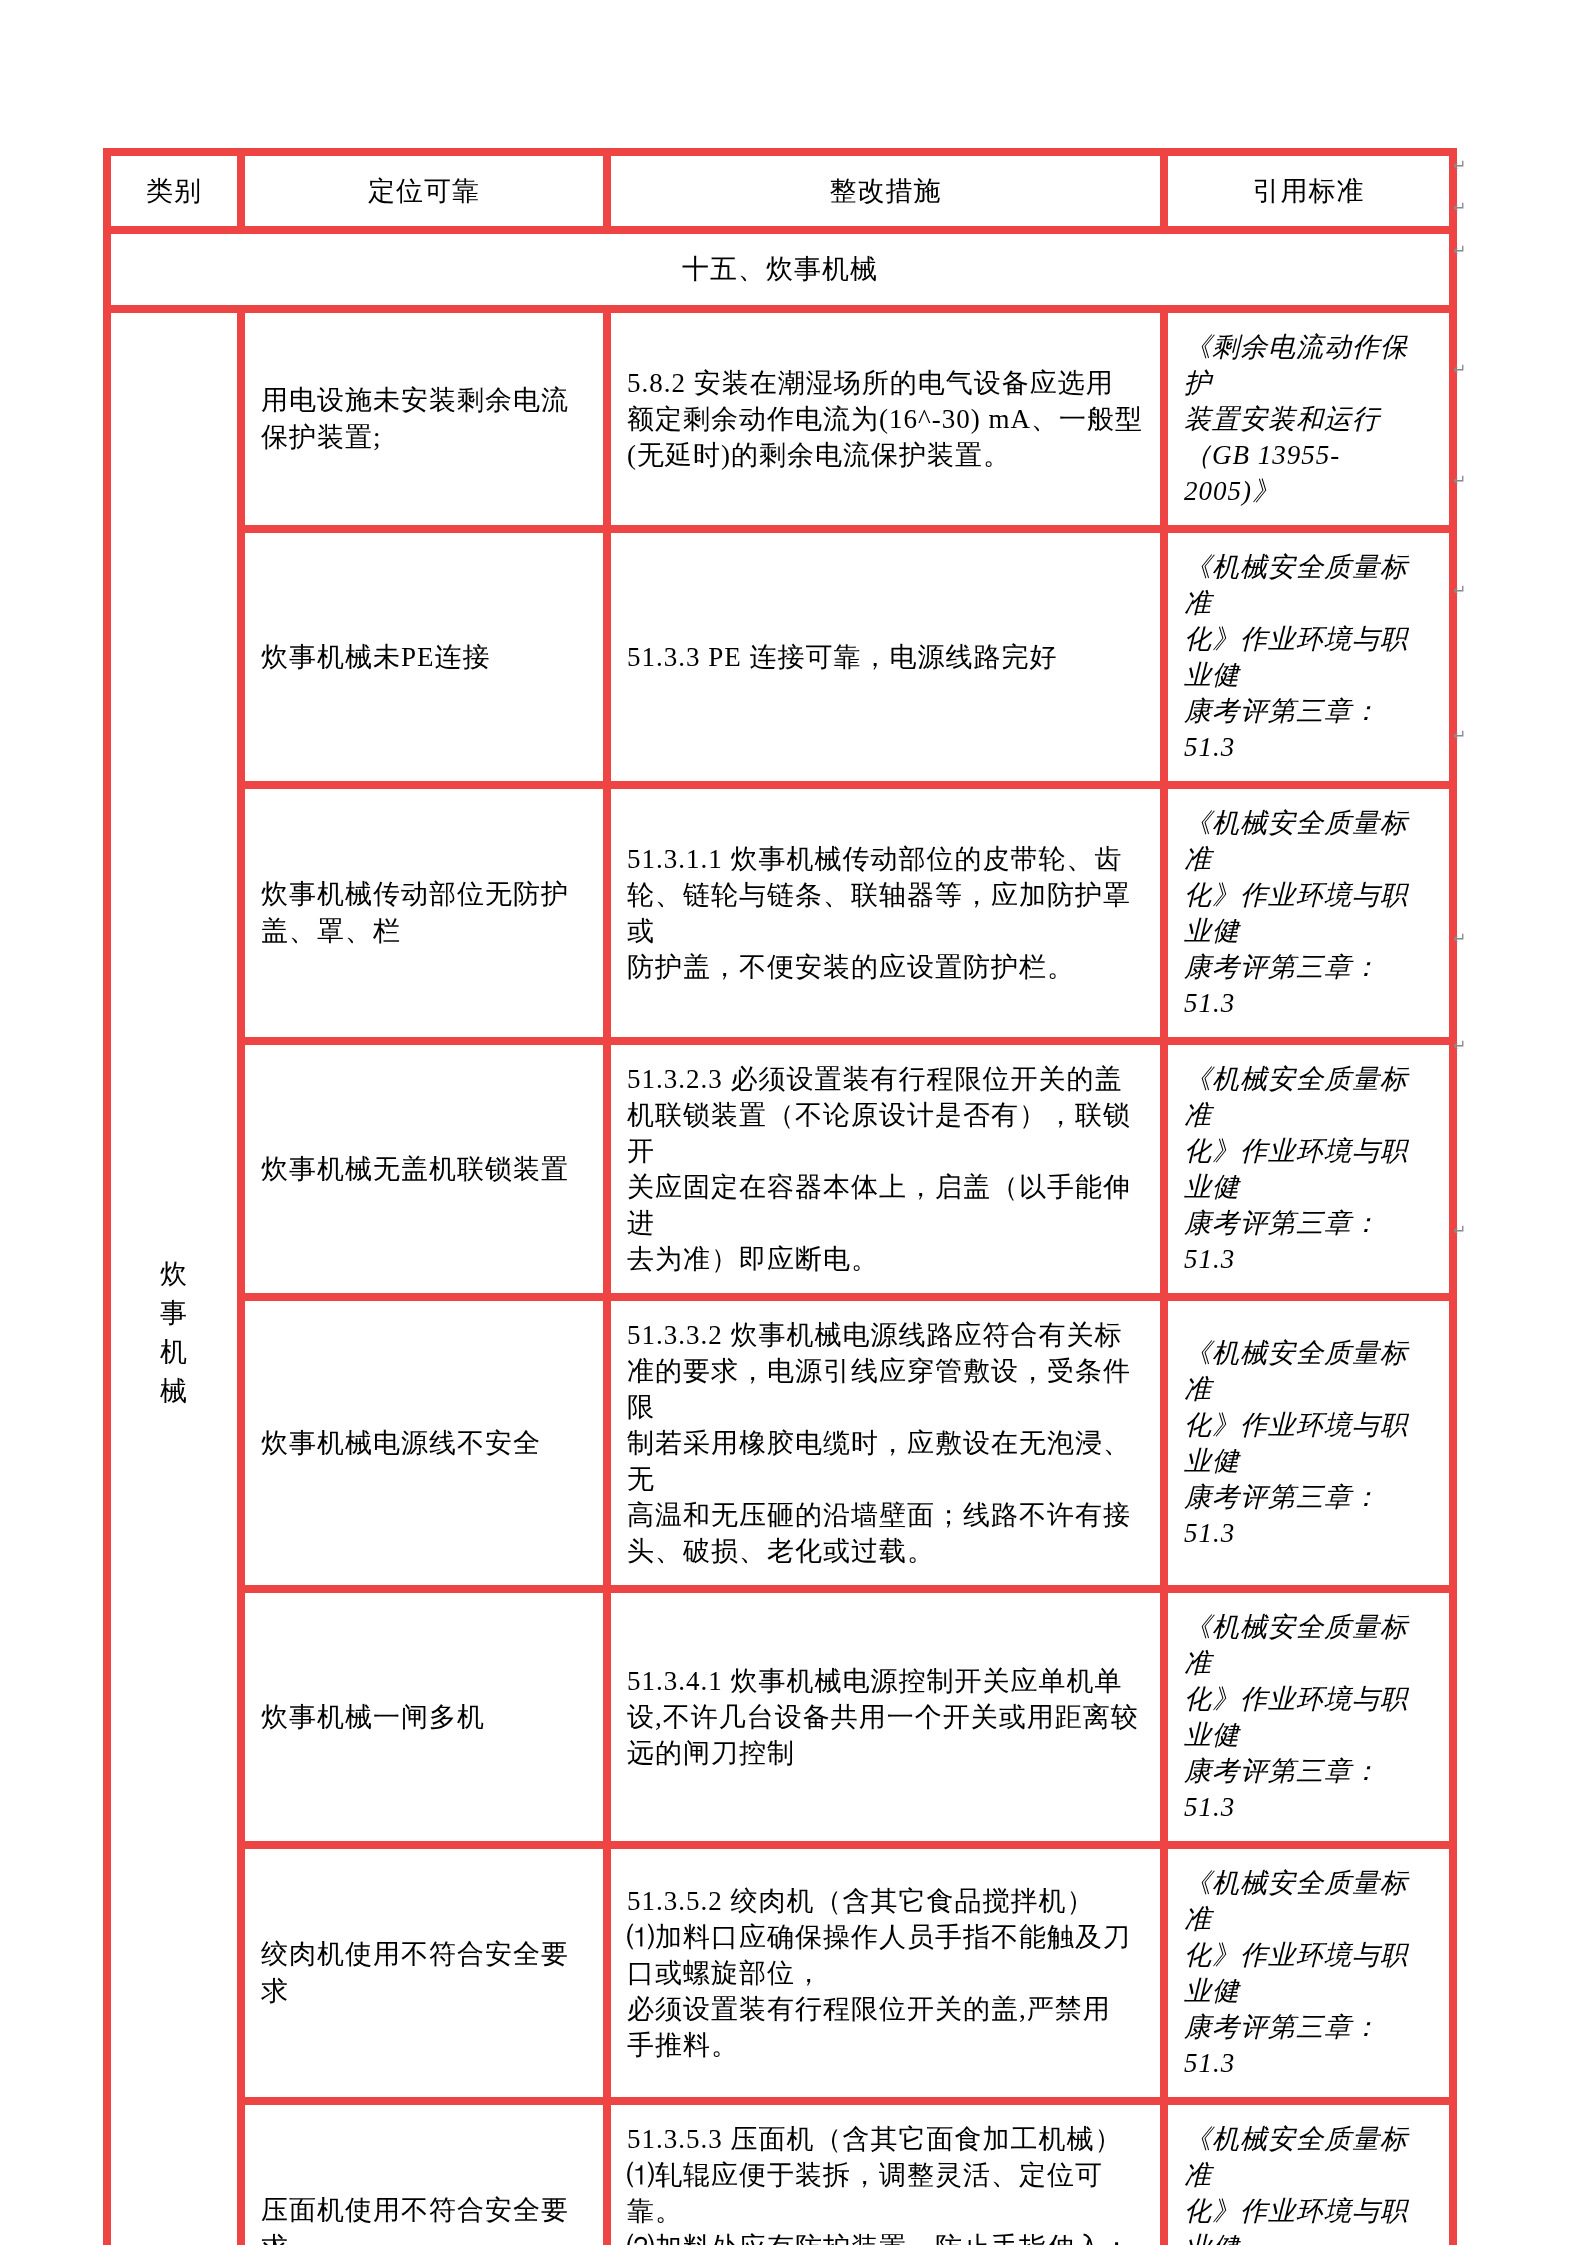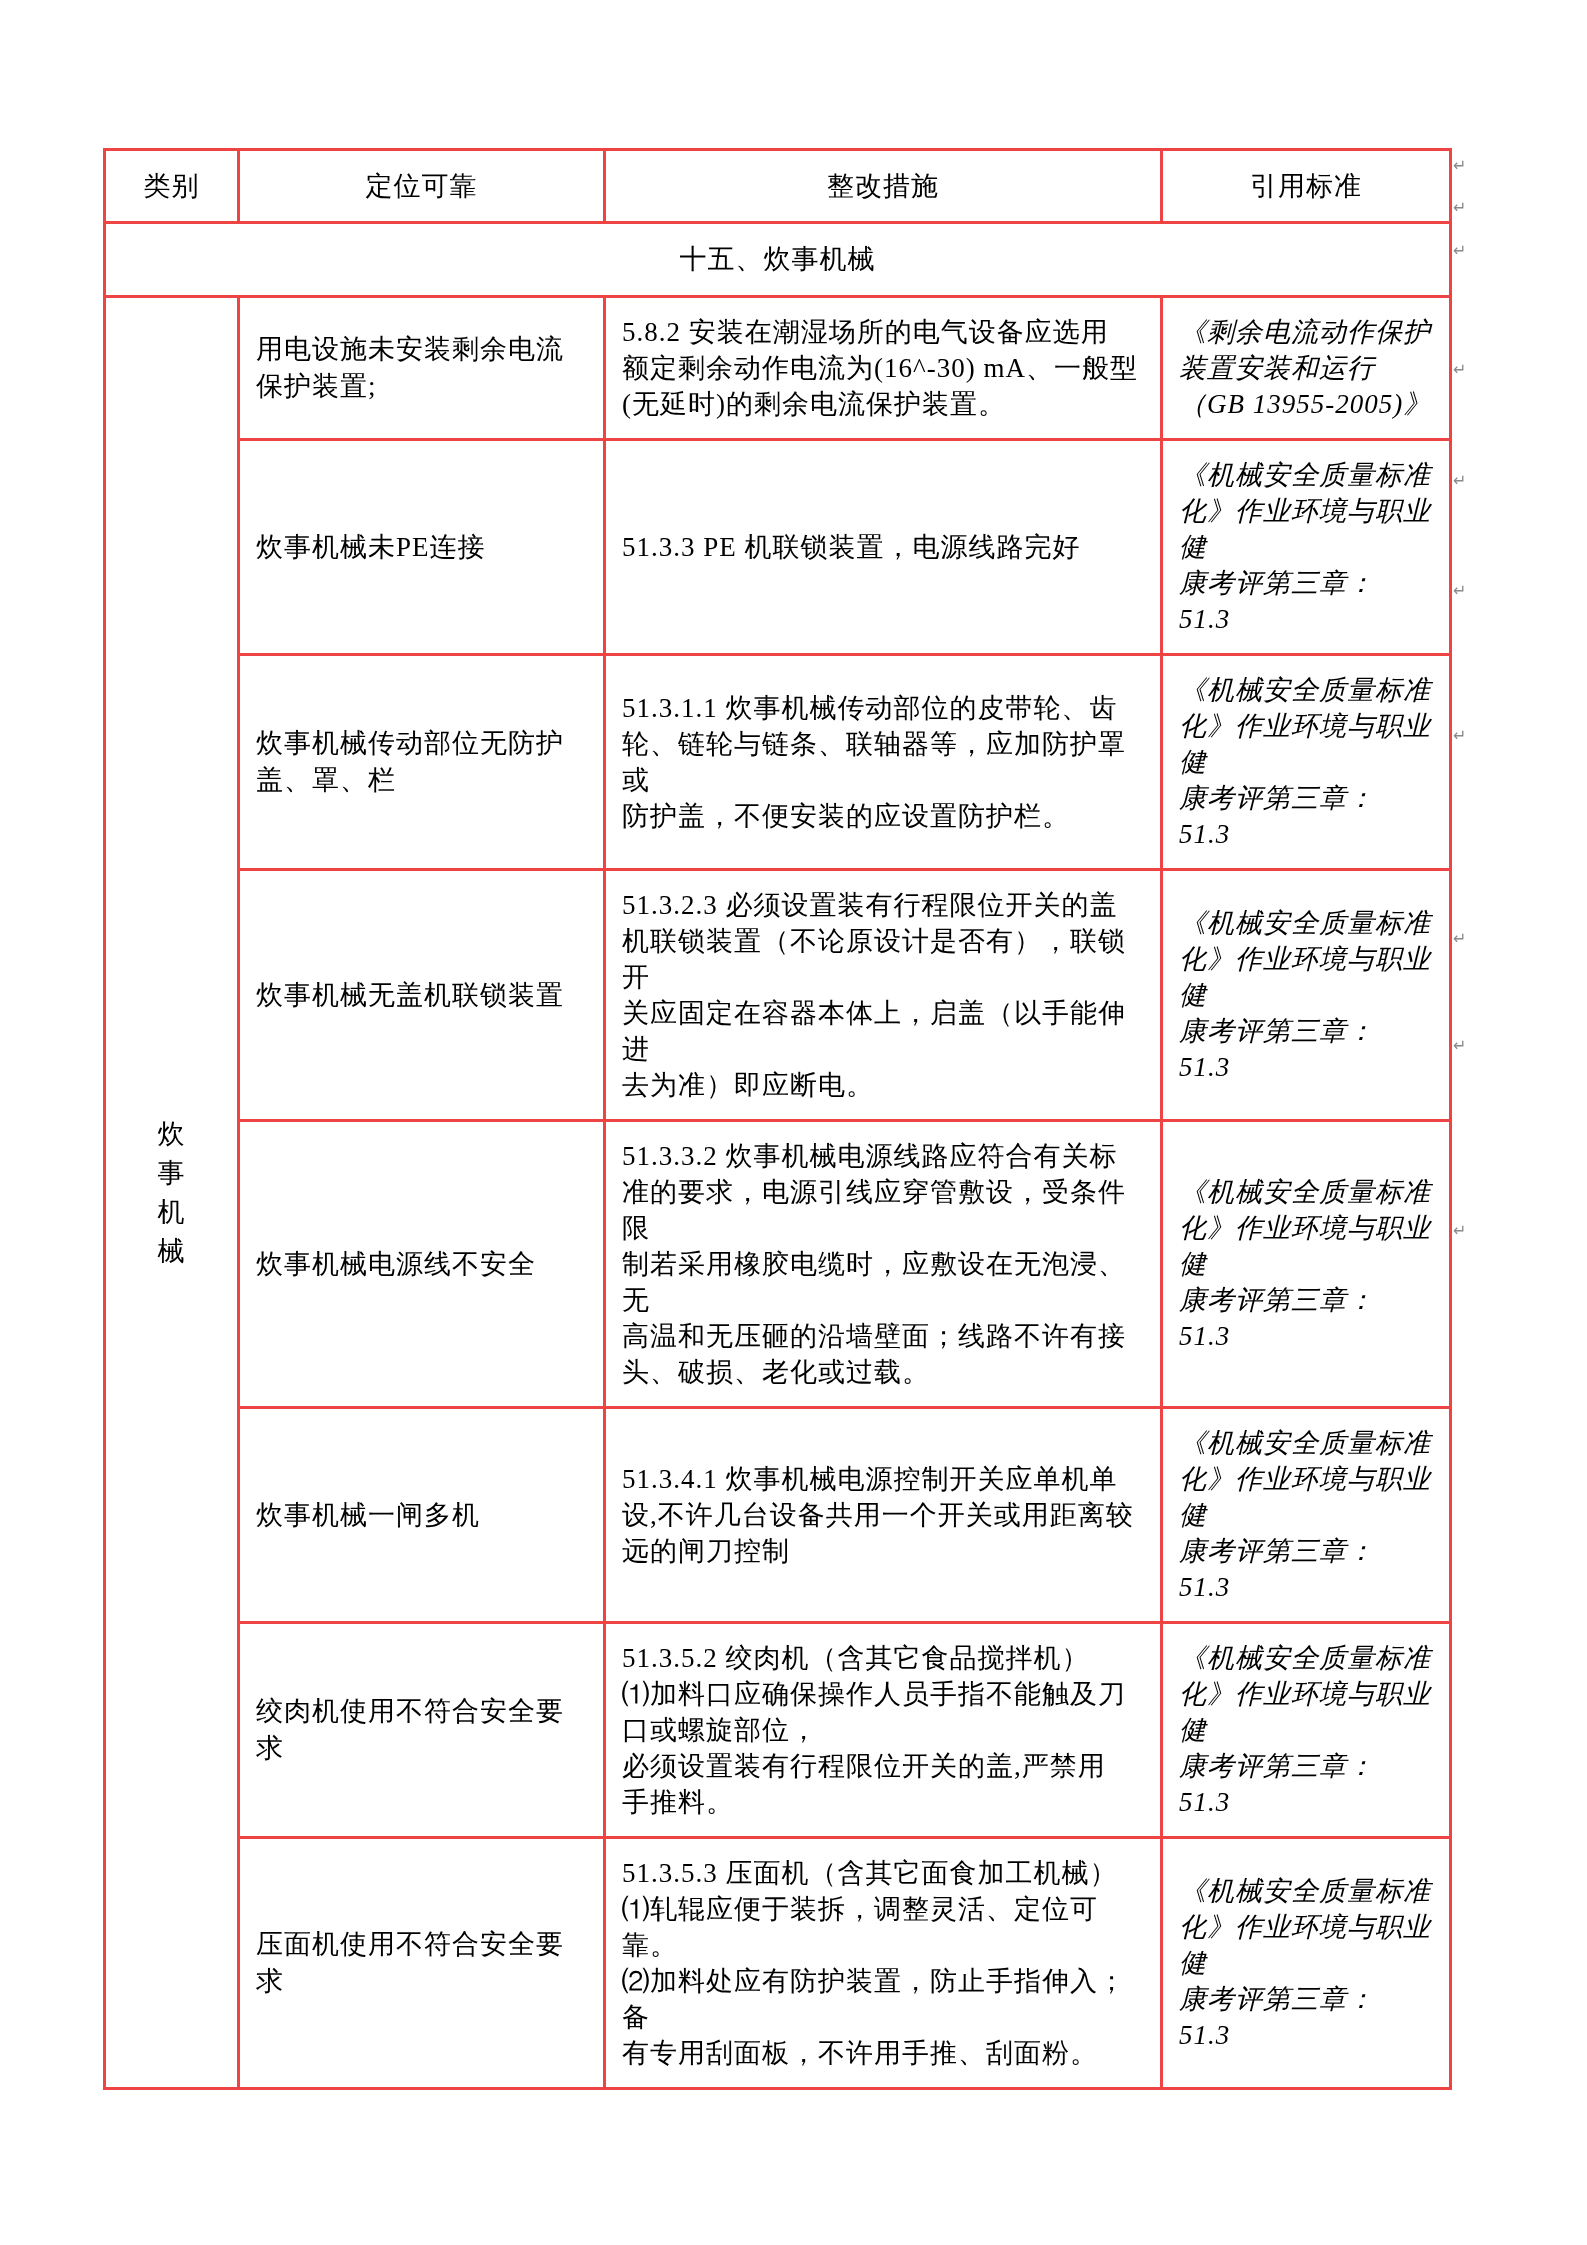--- a/index.html
+++ b/index.html
@@ -14,21 +14,21 @@
   }
   table.doc-table {
     position: absolute;
     left: 103px;
     top: 148px;
     width: 1346px;
     border-collapse: collapse;
     table-layout: fixed;
   }
   table.doc-table td, table.doc-table th {
-    border: 3px solid #ef4444;
+    border: 8px solid #ef4444;
     font-weight: normal;
     font-size: 27px;
     letter-spacing: 1px;
     vertical-align: middle;
     white-space: pre-line;
     overflow: hidden;
     padding: 16px;
   }
   tr.header-row   { height: 42px; }
   tr.section-row  { height: 43px; }
@@ -117,21 +117,21 @@
 保护装置;</td>
       <td class="measure-cell">5.8.2 安装在潮湿场所的电气设备应选用
 额定剩余动作电流为(16^-30) mA、一般型
 (无延时)的剩余电流保护装置。</td>
       <td class="standard-cell">《剩余电流动作保护
 装置安装和运行
 （GB 13955-2005)》</td>
     </tr>
     <tr class="row-2">
       <td class="hazard-cell">炊事机械未PE连接</td>
-      <td class="measure-cell">51.3.3 PE 机联锁装置，电源线路完好</td>
+      <td class="measure-cell">51.3.3 PE 连接可靠，电源线路完好</td>
       <td class="standard-cell">《机械安全质量标准
 化》作业环境与职业健
 康考评第三章：　51.3</td>
     </tr>
     <tr class="row-3">
       <td class="hazard-cell">炊事机械传动部位无防护
 盖、罩、栏</td>
       <td class="measure-cell">51.3.1.1 炊事机械传动部位的皮带轮、齿
 轮、链轮与链条、联轴器等，应加防护罩或
 防护盖，不便安装的应设置防护栏。</td>

